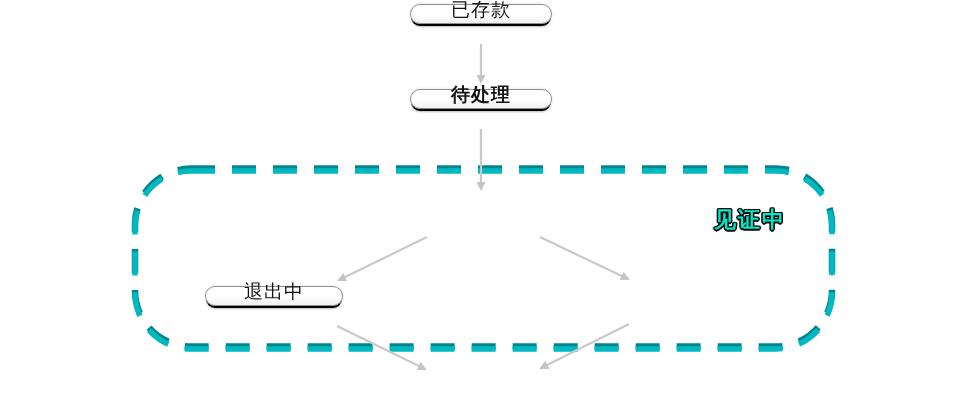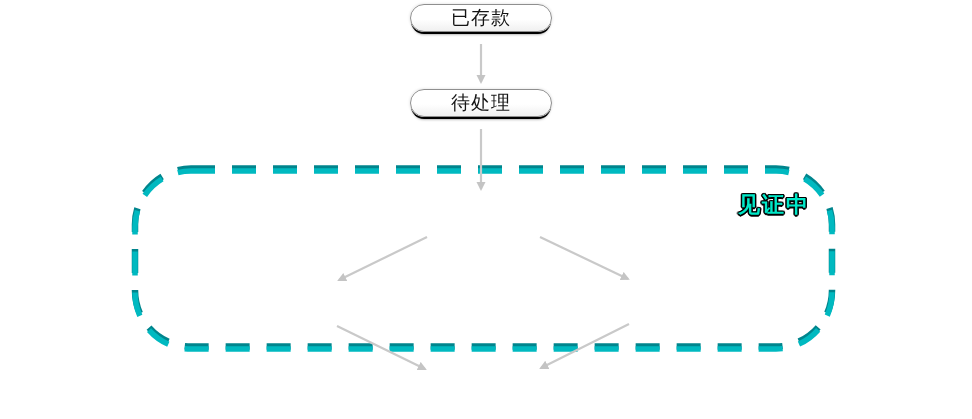--- a/index.html
+++ b/index.html
@@ -20,53 +20,52 @@
     left: 0; top: 0;
     z-index: 1;
   }
   .node {
     position: absolute;
     z-index: 2;
     display: flex;
     align-items: flex-end;
     justify-content: center;
     box-sizing: border-box;
-    height: 28px;
+    height: 20px;
     background: linear-gradient(180deg, #ffffff 0%, #ffffff 55%, #f0f0f0 100%);
     border: 1.5px solid #8f8f8f;
     border-radius: 19px;
     box-shadow: 0 3px 0 -1px #000000,
                 0 5px 3px -3px rgba(0,0,0,0.55),
                 0 0 3px rgba(0,0,0,0.15);
     font-size: 19px;
     color: #141414;
     letter-spacing: 1px;
     white-space: nowrap;
   }
   .node-deposited { left: 410px; top: 4px;   width: 142px; }
-  .node-pending   { left: 410px; top: 89px;  width: 142px; }
+  .node-pending   { left: 410px; top: 89px;  width: 142px; font-weight: bold; }
   .node-active    { left: 414px; top: 196px; width: 136px; }
   .node-exiting   { left: 205px; top: 286px; width: 138px; }
   .node-slashing  { left: 623px; top: 284px; width: 138px; }
   .node-exited    { left: 412px; top: 373px; width: 138px; }
   .group-label {
     position: absolute;
     z-index: 2;
     left: 714px;
-    top: 190px;
+    top: 205px;
     font-size: 22px;
     font-weight: 700;
     letter-spacing: 2px;
     color: #00e8c8;
     text-shadow:
       -1.5px 0 0 #000, 1.5px 0 0 #000, 0 -1.5px 0 #000, 0 1.5px 0 #000,
       -1px -1px 0 #000, 1px -1px 0 #000, -1px 1px 0 #000, 1px 1px 0 #000,
       0 0 5px #ffffff, 0 0 7px #ffffff;
     white-space: nowrap;
-    margin-left: 24px;
   }
 </style>
 </head>
 <body>
 
 <div class="canvas">
 
   <svg class="edges-layer" width="972" height="419" viewBox="0 0 972 419">
     <defs>
       <marker id="arrowhead" markerWidth="10" markerHeight="10" refX="7" refY="4.5" orient="auto" markerUnits="userSpaceOnUse">
@@ -89,18 +88,21 @@
 
   <div class="node node-deposited">
     <span>已存款</span>
   </div>
 
   <div class="node node-pending">
     <span>待处理</span>
   </div>
 
 
+  <div class="node node-exiting">
+    <span>退出中</span>
+  </div>
 
 
 
   <div class="group-label">见证中</div>
 
 </div>
 
 </body></html>

